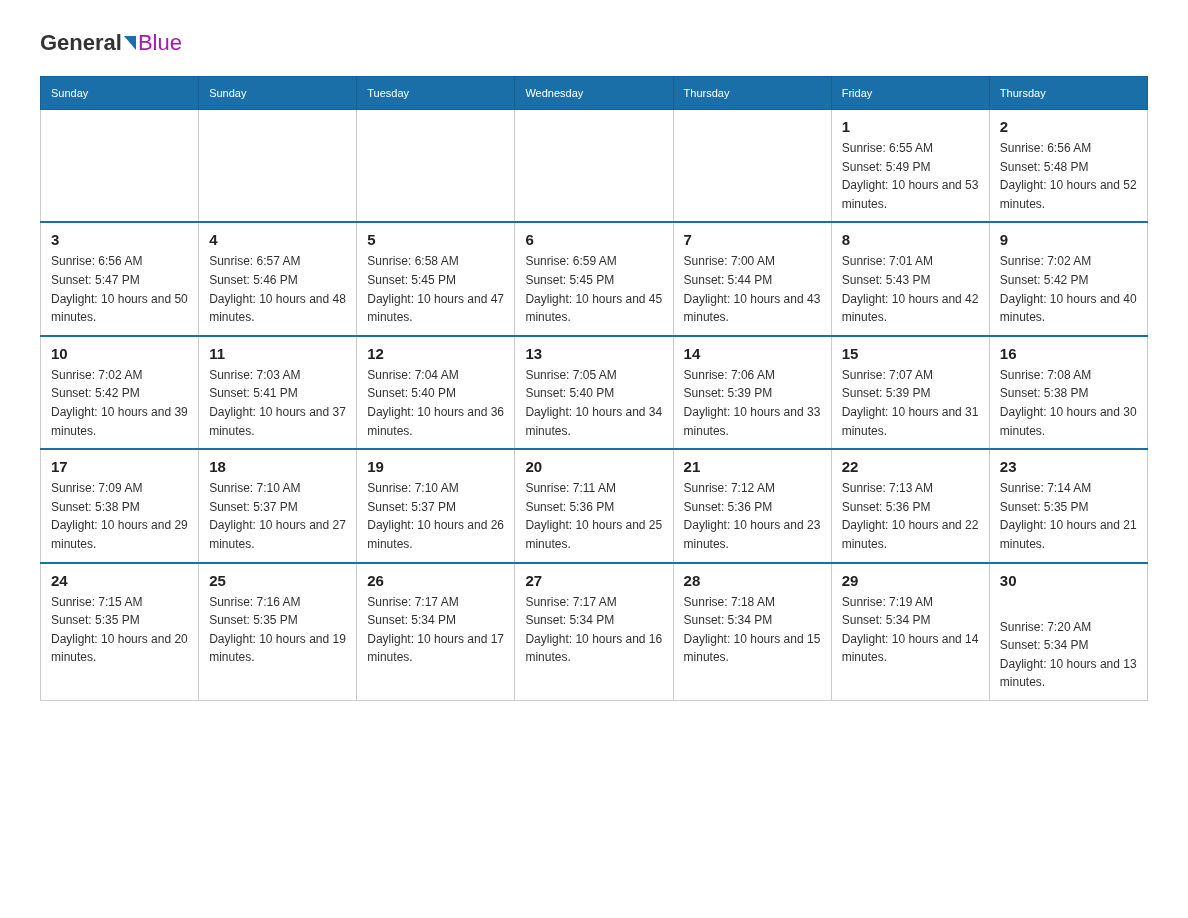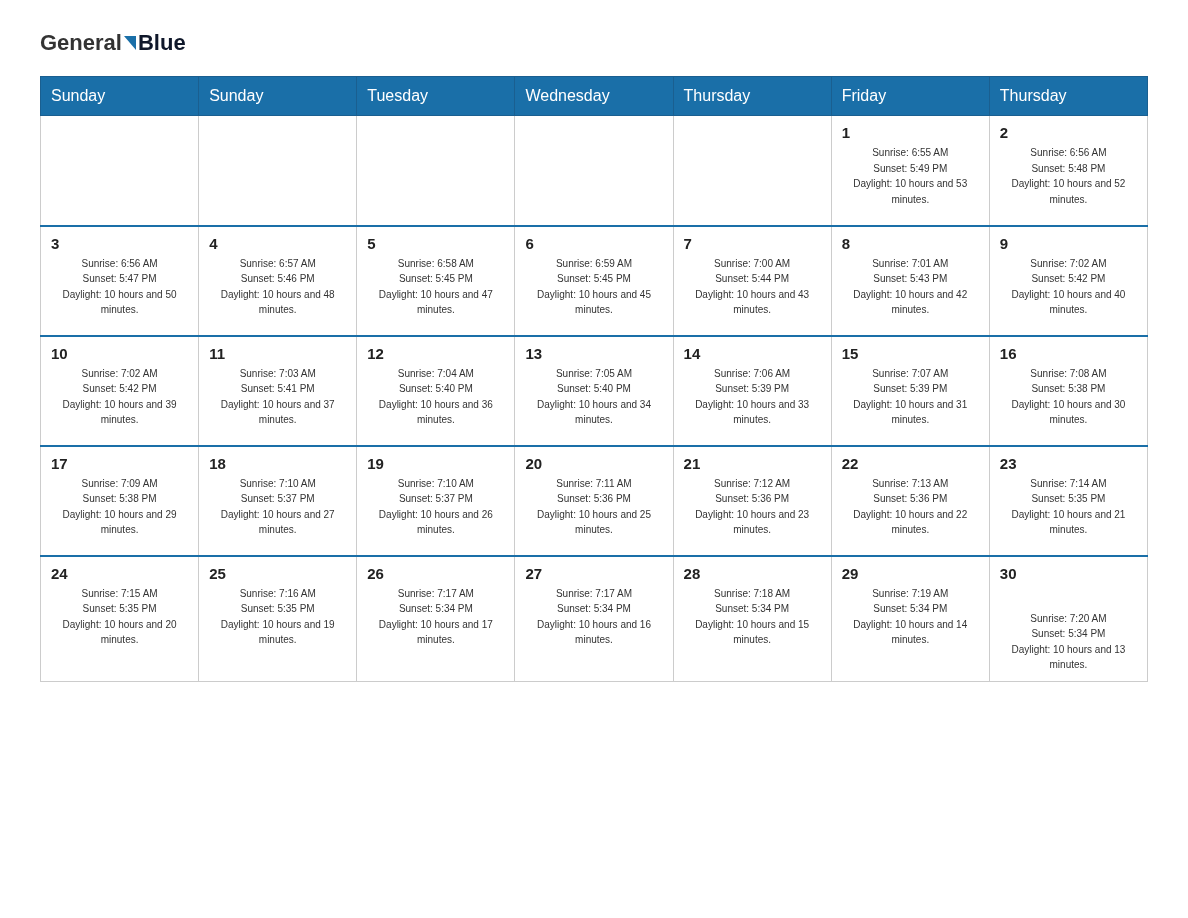--- a/index.html
+++ b/index.html
@@ -31,23 +31,23 @@
     .logo-general { color: #333; }
     .logo-triangle {
       width: 0;
       height: 0;
       border-left: 12px solid transparent;
       border-top: 14px solid #1a6fa8;
       margin: 0 2px;
       display: inline-block;
     }
     .logo-blue {
-      color: #0f172a;
+      color: #a21caf;
       font-size: 22px;
-      font-weight: bold;
+      font-weight: normal;
     }
     .title-block {
       text-align: right;
     }
     .month-title {
       font-size: 52px;
       font-weight: normal;
       color: #222;
       line-height: 1.1;
     }
@@ -57,21 +57,21 @@
       margin-top: 4px;
     }
     .calendar {
       width: 100%;
       border-collapse: collapse;
       border: 1px solid #999;
     }
     .calendar th {
       background: #1a6fa8;
       color: #fff;
-      font-size: 16px;
+      font-size: 11px;
       font-weight: normal;
       padding: 10px 10px;
       text-align: left;
       border: 1px solid #1a5f90;
     }
     .calendar td {
       vertical-align: top;
       border: 1px solid #ccc;
       padding: 8px 10px;
       width: 14.28%;
@@ -84,24 +84,23 @@
       border-bottom: 1px solid #ccc;
     }
     .day-num {
       font-size: 15px;
       font-weight: bold;
       color: #222;
       display: block;
       margin-bottom: 4px;
     }
     .day-info {
-      font-size: 10px;
+      font-size: 12px;
       line-height: 1.55;
       color: #333;
-      text-align: center;
     }
     .empty { background: #fff; }
     .week-row td {
       height: 110px;
     }
   </style>
 </head>
 <body>
 
 <div class="header-row">

